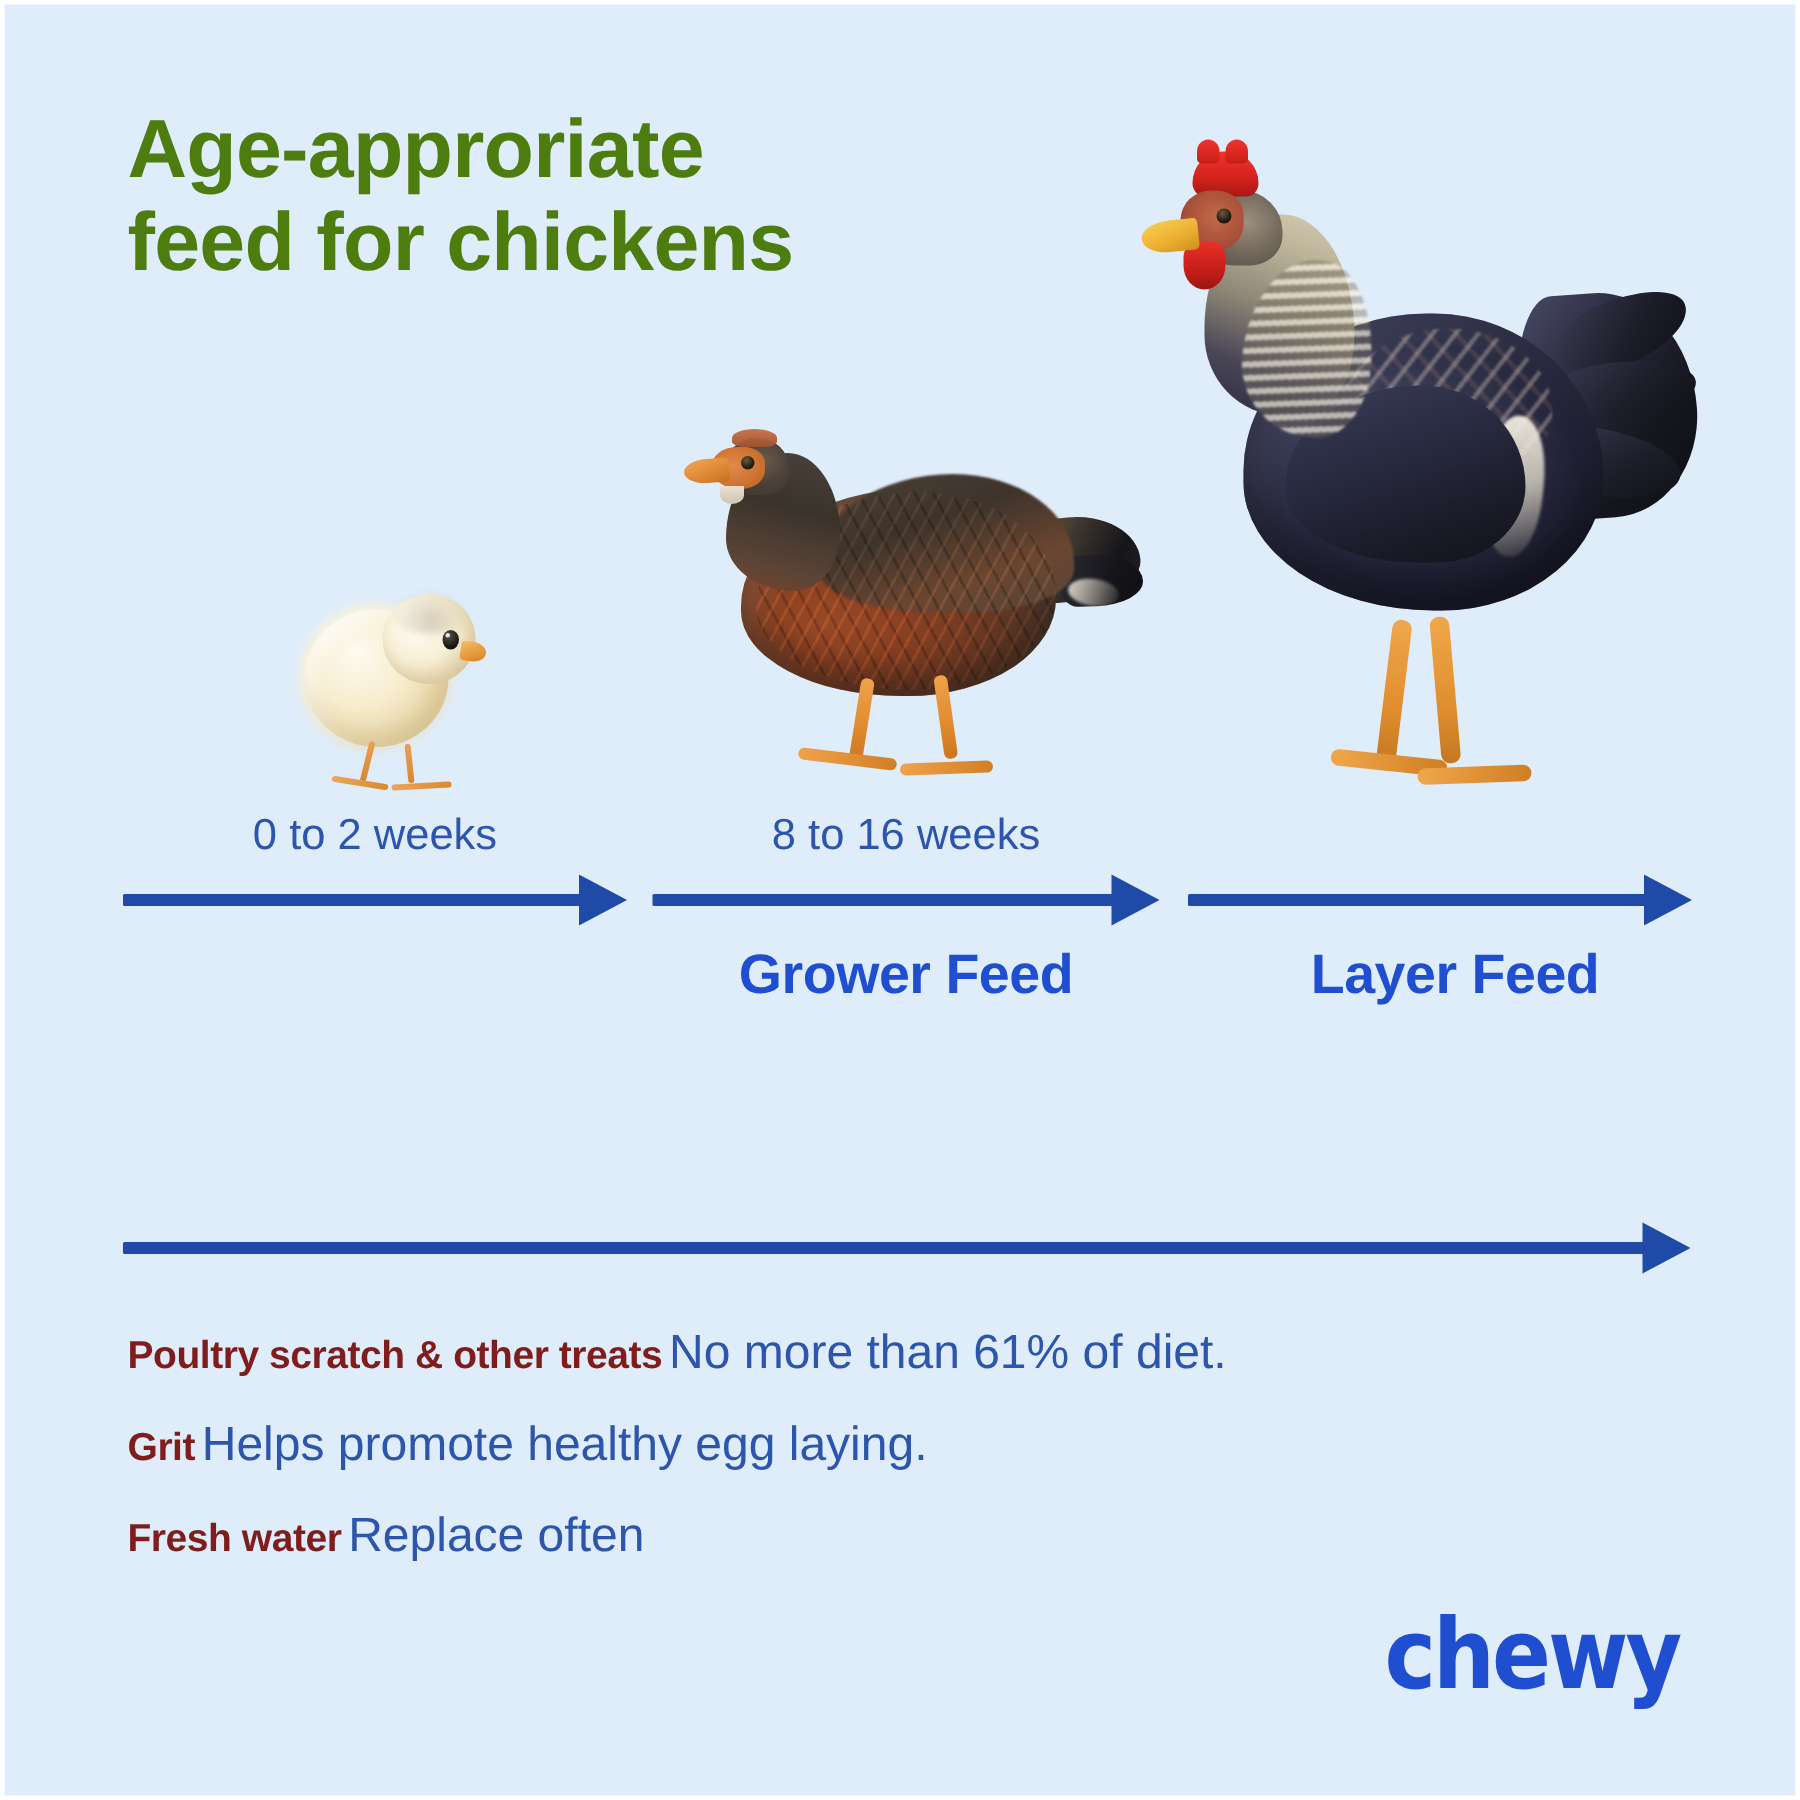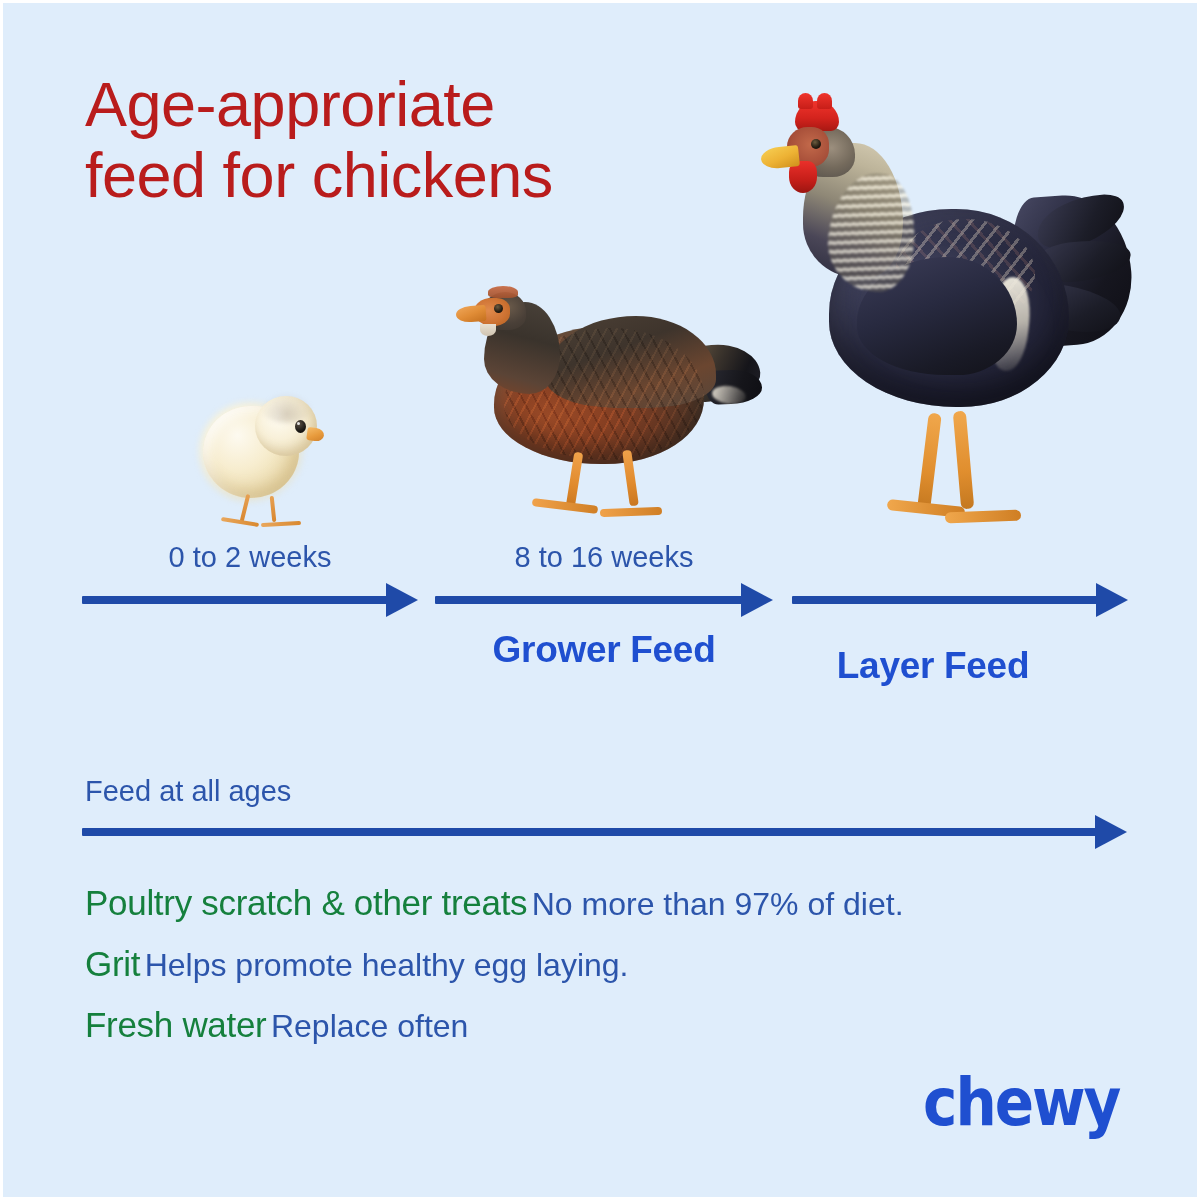--- a/index.html
+++ b/index.html
@@ -24,25 +24,25 @@
     border: 3px solid #ffffff;
     overflow: hidden;
   }
 
   
   #title {
     position: absolute;
     left: 82px;
     top: 66px;
     width: 720px;
-    font-size: 63px;
+    font-size: 55px;
     line-height: 1.12;
-    font-weight: 400;
+    font-weight: 700;
     letter-spacing: -0.5px;
-    color: #b91c1c;
+    color: #4d7c0f;
     white-space: pre-line;
   }
 
   
   #photos {
     position: absolute;
     left: 0;
     top: 0;
     width: 1200px;
     height: 545px;
@@ -507,23 +507,23 @@
     height: 34px;
   }
 
   
   .note {
     position: absolute;
     left: 82px;
     white-space: nowrap;
   }
   .note .lead {
-    font-size: 35px;
-    font-weight: 400;
-    color: #15803d;
+    font-size: 26px;
+    font-weight: 700;
+    color: #7f1d1d;
     letter-spacing: -0.3px;
   }
   .note .rest {
     font-size: 32px;
     font-weight: 400;
     color: #2c55ab;
   }
   #note-0 { top: 880px; }
   #note-1 { top: 941px; }
   #note-2 { top: 1002px; }
@@ -619,31 +619,30 @@
   <div class="arrow" style="left:432px;top:580px;width:338px;">
     <div class="shaft" style="width:308px;"></div>
     <div class="headtri" style="left:306px;"></div>
   </div>
   <div class="stage-name" style="left:432px;width:338px;text-align:center;">Grower Feed</div>
 
   <div class="arrow" style="left:789px;top:580px;width:336px;">
     <div class="shaft" style="width:306px;"></div>
     <div class="headtri" style="left:304px;"></div>
   </div>
-  <div class="stage-name" style="left:762px;width:336px;margin-top:16px;">Layer Feed</div>
-
-  <div id="all-ages-label">Feed at all ages</div>
+  <div class="stage-name" style="left:799px;width:336px;">Layer Feed</div>
+
   <div class="arrow" id="all-ages-arrow">
     <div class="shaft" style="width:1015px;"></div>
     <div class="headtri" style="left:1013px;"></div>
   </div>
 
   <div class="note" id="note-0">
     <span class="lead">Poultry scratch &amp; other treats</span>
-    <span class="rest">No more than 97% of diet.</span>
+    <span class="rest">No more than 61% of diet.</span>
   </div>
   <div class="note" id="note-2">
     <span class="lead">Fresh water</span>
     <span class="rest">Replace often</span>
   </div>
   <div class="note" id="note-1">
     <span class="lead">Grit</span>
     <span class="rest">Helps promote healthy egg laying.</span>
   </div>
 

